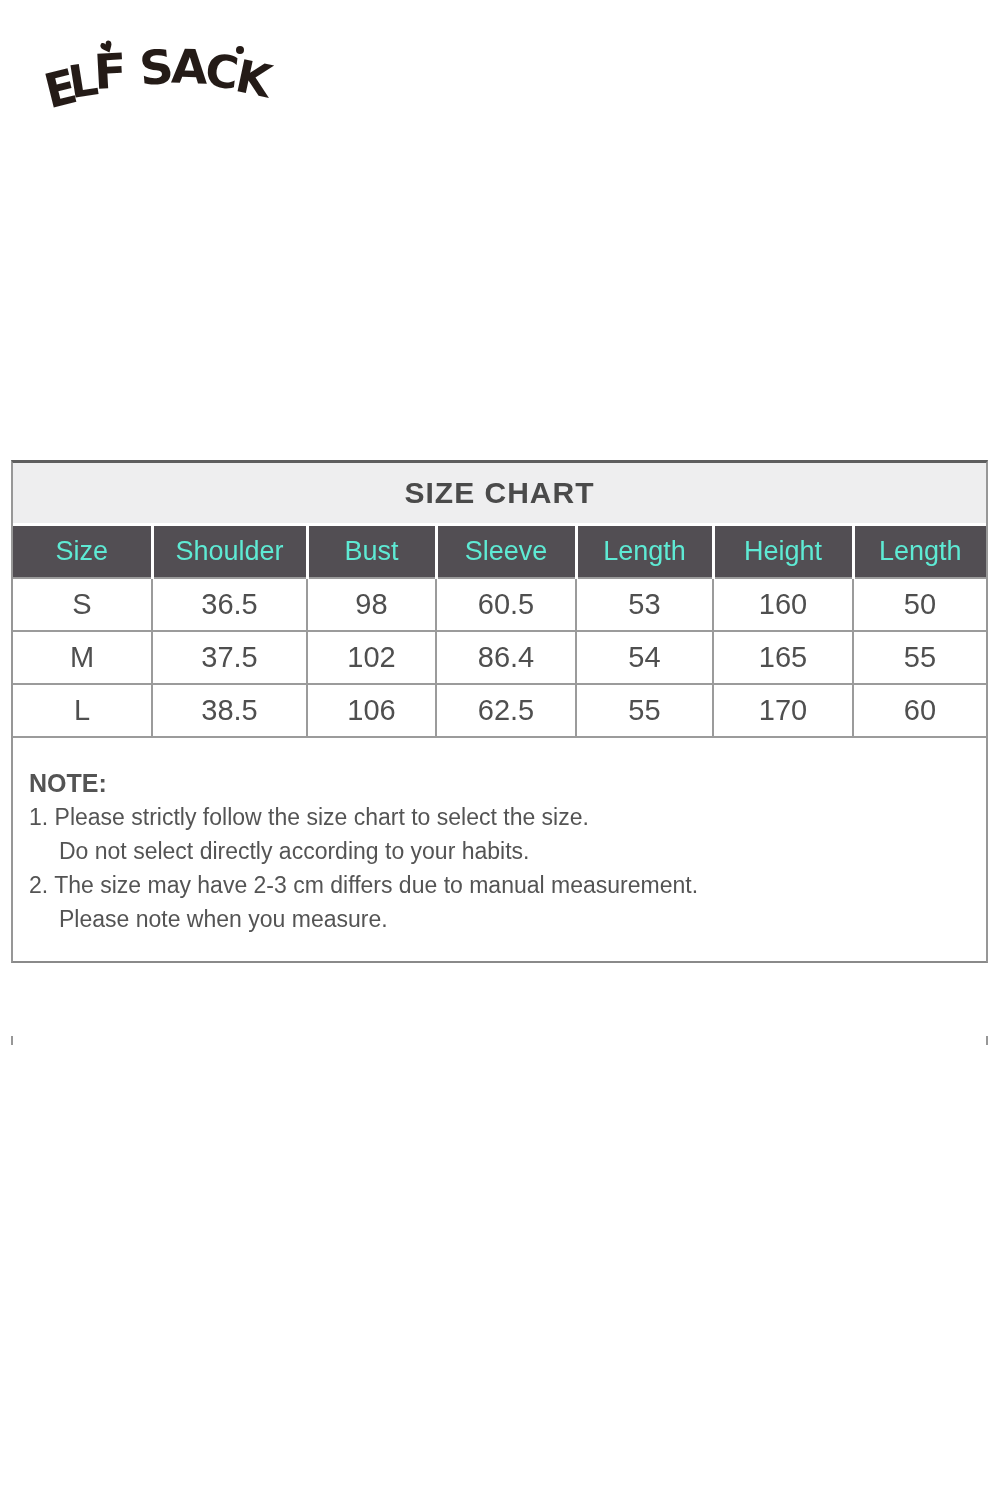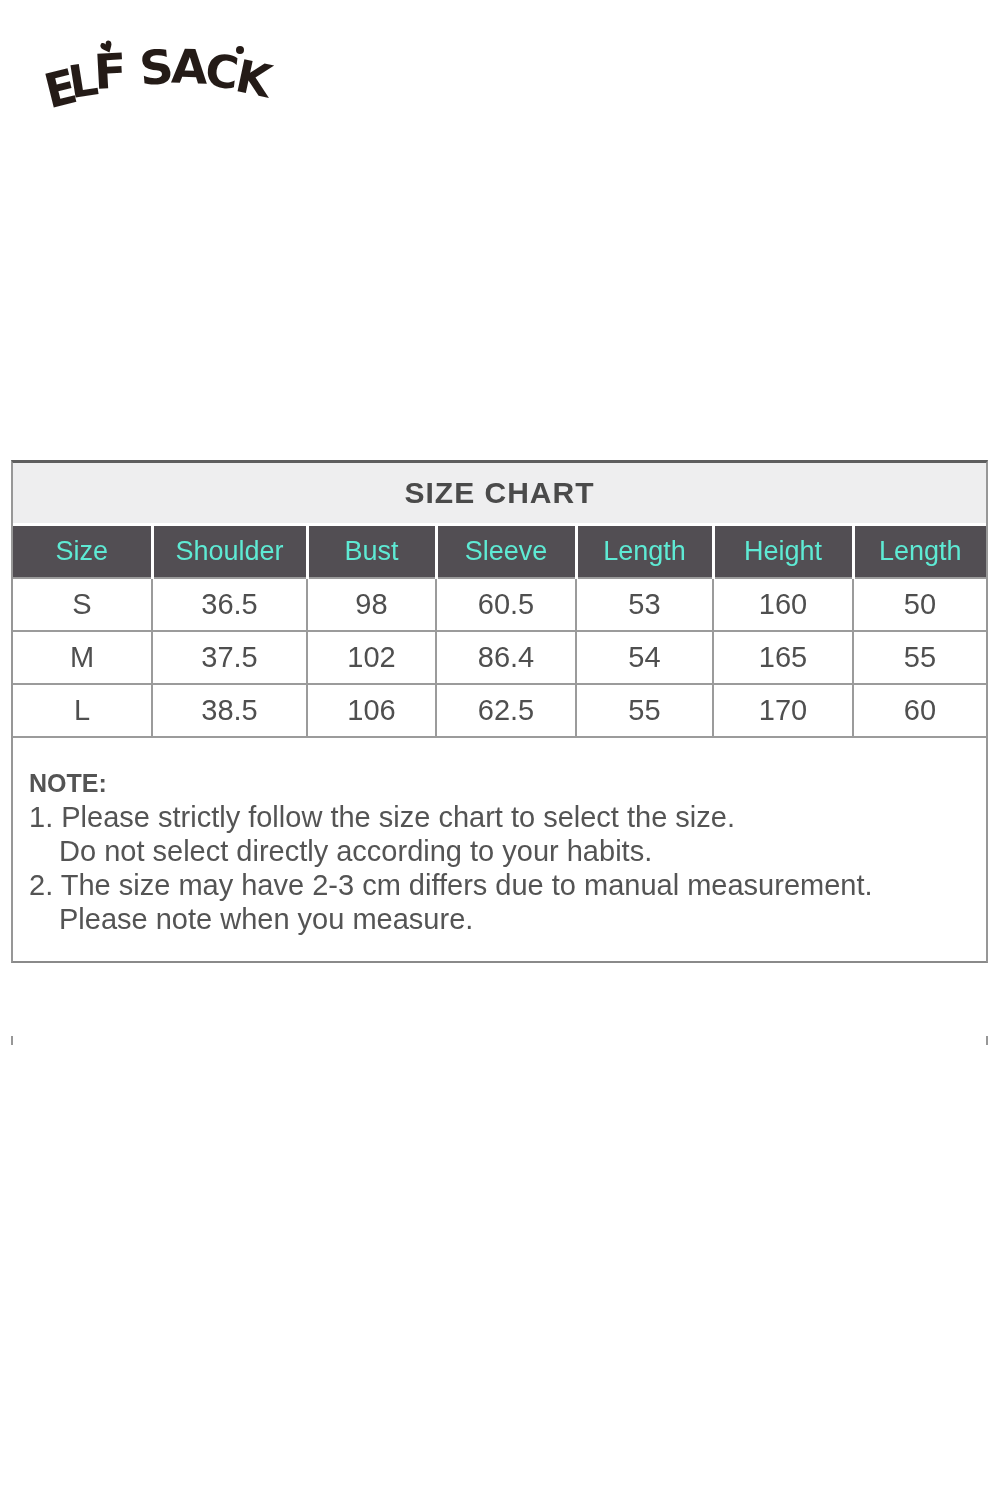--- a/index.html
+++ b/index.html
@@ -115,21 +115,21 @@
   .note {
     padding: 28px 18px 25px 16px;
     color: #545454;
   }
   .note .heading {
     font-size: 25px;
     font-weight: bold;
     line-height: 34px;
   }
   .note .line {
-    font-size: 29px;
+    font-size: 23px;
     line-height: 34px;
   }
   .note .line.indent { padding-left: 30px; }
 
   
   .box-tail {
     position: absolute;
     left: 11px;
     top: 1036px;
     width: 977px;

